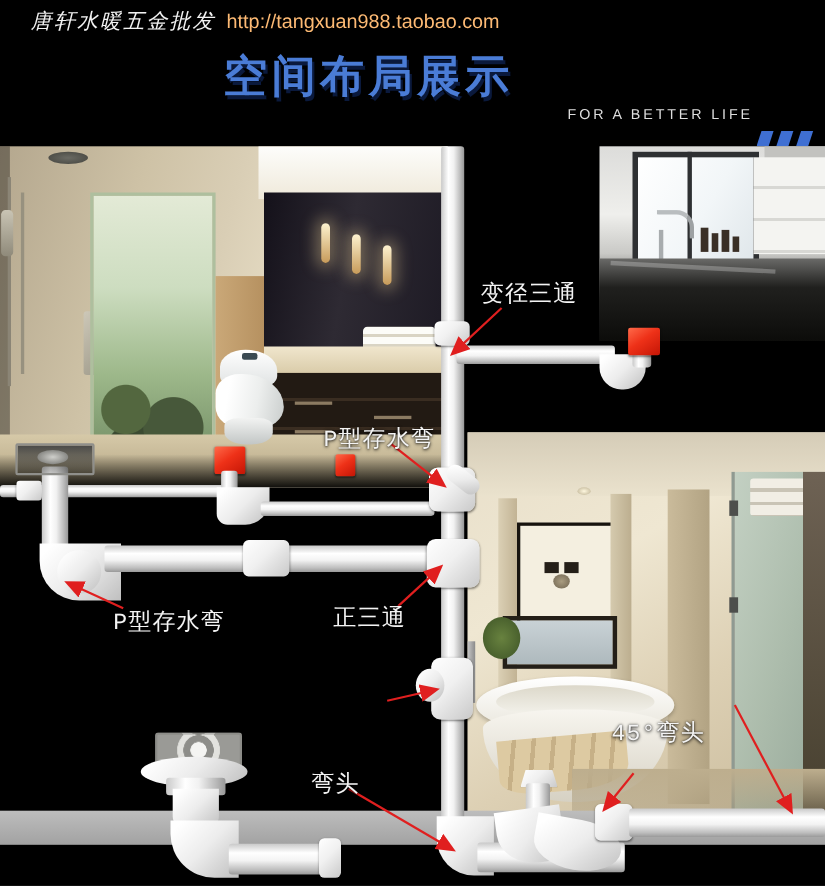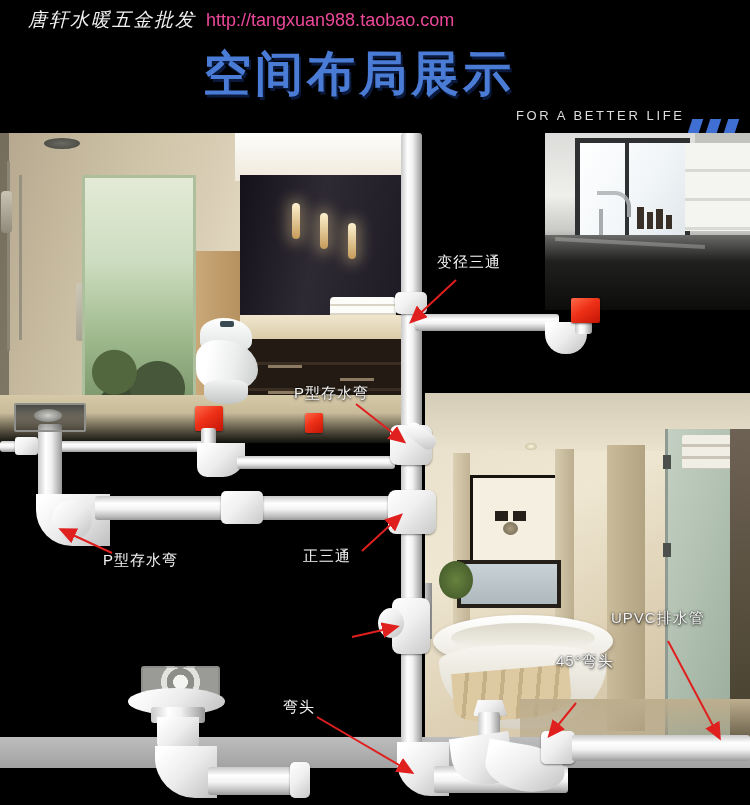--- a/index.html
+++ b/index.html
@@ -5,26 +5,26 @@
   html,body{margin:0;padding:0;background:#222;}
   #canvas{
     position:relative;width:750px;height:805px;margin:0 auto;
     background:#000;overflow:hidden;
     font-family:"Liberation Sans","DejaVu Sans",sans-serif;
   }
   
   .hdr{position:absolute;left:28px;top:6px;height:26px;line-height:26px;white-space:nowrap;}
   .hdr .brand{font-family:"DejaVu Serif","Liberation Serif",serif;font-style:italic;
     font-size:19px;color:#f2f2f2;letter-spacing:2px;margin-right:10px;}
-  .hdr .url{font-size:18px;color:#ec4899;}
-  
-  .title{position:absolute;left:203px;top:42px;font-size:48px;font-weight:bold;
+  .hdr .url{font-size:18px;color:#fdba74;}
+  
+  .title{position:absolute;left:203px;top:42px;font-size:40px;font-weight:bold;
     color:#4a7cd6;letter-spacing:4px;
     text-shadow:2px 3px 0 rgba(16,38,92,.65),0 0 1px rgba(0,0,0,.4);}
-  .tagline{position:absolute;left:516px;top:108px;font-size:13px;color:#ddd;
+  .tagline{position:absolute;left:516px;top:96px;font-size:13px;color:#ddd;
     letter-spacing:2.6px;}
   .bluefrag{position:absolute;left:688px;top:119px;width:54px;height:14px;overflow:hidden;}
   .bluefrag span{position:absolute;top:0;width:11px;height:14px;background:#3f6fd2;transform:skewX(-18deg);}
   
   .photo{position:absolute;overflow:hidden;}
   .photo *{position:absolute;}
   #photo-left{left:0;top:133px;width:407px;height:310px;
     background:linear-gradient(105deg,#b4a78e 0%,#cec2a6 28%,#d9ceb5 46%,#e7ddc5 62%,#efe8d4 100%);}
   #photo-kitchen{left:545px;top:133px;width:205px;height:177px;
     background:linear-gradient(to bottom,#dcdcda 0%,#efefec 35%,#c9c9c6 55%,#3c3c3a 78%,#111 100%);}
@@ -103,22 +103,22 @@
   
   .ph,.pv,.fit,.elb{position:absolute;}
   .ph{background:linear-gradient(to bottom,#c9c9c9 0%,#ffffff 30%,#f3f3f3 55%,#bdbdbd 85%,#999 100%);border-radius:3px;}
   .pv{background:linear-gradient(to right,#c9c9c9 0%,#ffffff 32%,#f1f1f1 55%,#b7b7b7 85%,#979797 100%);border-radius:3px;}
   .fit{background:linear-gradient(135deg,#ffffff 0%,#f0f0f0 45%,#c9c9c9 100%);border-radius:5px;box-shadow:0 1px 2px rgba(0,0,0,.45);}
   .elb{background:linear-gradient(135deg,#ffffff 10%,#ececec 50%,#bfbfbf 100%);}
   .redfit{position:absolute;background:linear-gradient(145deg,#ff6a4a 0%,#ee3118 45%,#c41505 100%);
     border-radius:2px;box-shadow:0 1px 2px rgba(0,0,0,.5);}
   
   .arrows{position:absolute;left:0;top:0;pointer-events:none;}
-  .lbl{position:absolute;color:#f3f3f3;font-size:15px;letter-spacing:1px;white-space:nowrap;
-    text-shadow:0 1px 3px rgba(0,0,0,.85),0 0 2px rgba(0,0,0,.6);}
+  .lbl{position:absolute;color:#f3f3f3;font-size:21px;letter-spacing:1px;white-space:nowrap;
+    text-shadow:0 1px 3px rgba(0,0,0,.85),0 0 2px rgba(0,0,0,.6);font-family:Liberation Mono, monospace;}
 </style>
 </head>
 <body>
 
 <div id="canvas">
 
   <div class="hdr">
     <span class="brand">唐轩水暖五金批发</span><span class="url">http://tangxuan988.taobao.com</span>
   </div>
 
@@ -277,17 +277,16 @@
     <line x1="352" y1="637" x2="396" y2="627" stroke="#e01f1f" stroke-width="2" marker-end="url(#ah)"></line>
     <line x1="668" y1="641" x2="719" y2="737" stroke="#e01f1f" stroke-width="2" marker-end="url(#ah)"></line>
     <line x1="576" y1="703" x2="550" y2="735" stroke="#e01f1f" stroke-width="2" marker-end="url(#ah)"></line>
     <line x1="317" y1="717" x2="411" y2="772" stroke="#e01f1f" stroke-width="2" marker-end="url(#ah)"></line>
   </svg>
 
   <div class="lbl" style="left:437px;top:253px">变径三通</div>
   <div class="lbl" style="left:294px;top:384px">P型存水弯</div>
   <div class="lbl" style="left:103px;top:551px">P型存水弯</div>
   <div class="lbl" style="left:303px;top:547px">正三通</div>
-  <div class="lbl" style="left:611px;top:609px">UPVC排水管</div>
   <div class="lbl" style="left:556px;top:652px">45°弯头</div>
   <div class="lbl" style="left:283px;top:698px">弯头</div>
 
 </div>
 
 </body></html>

